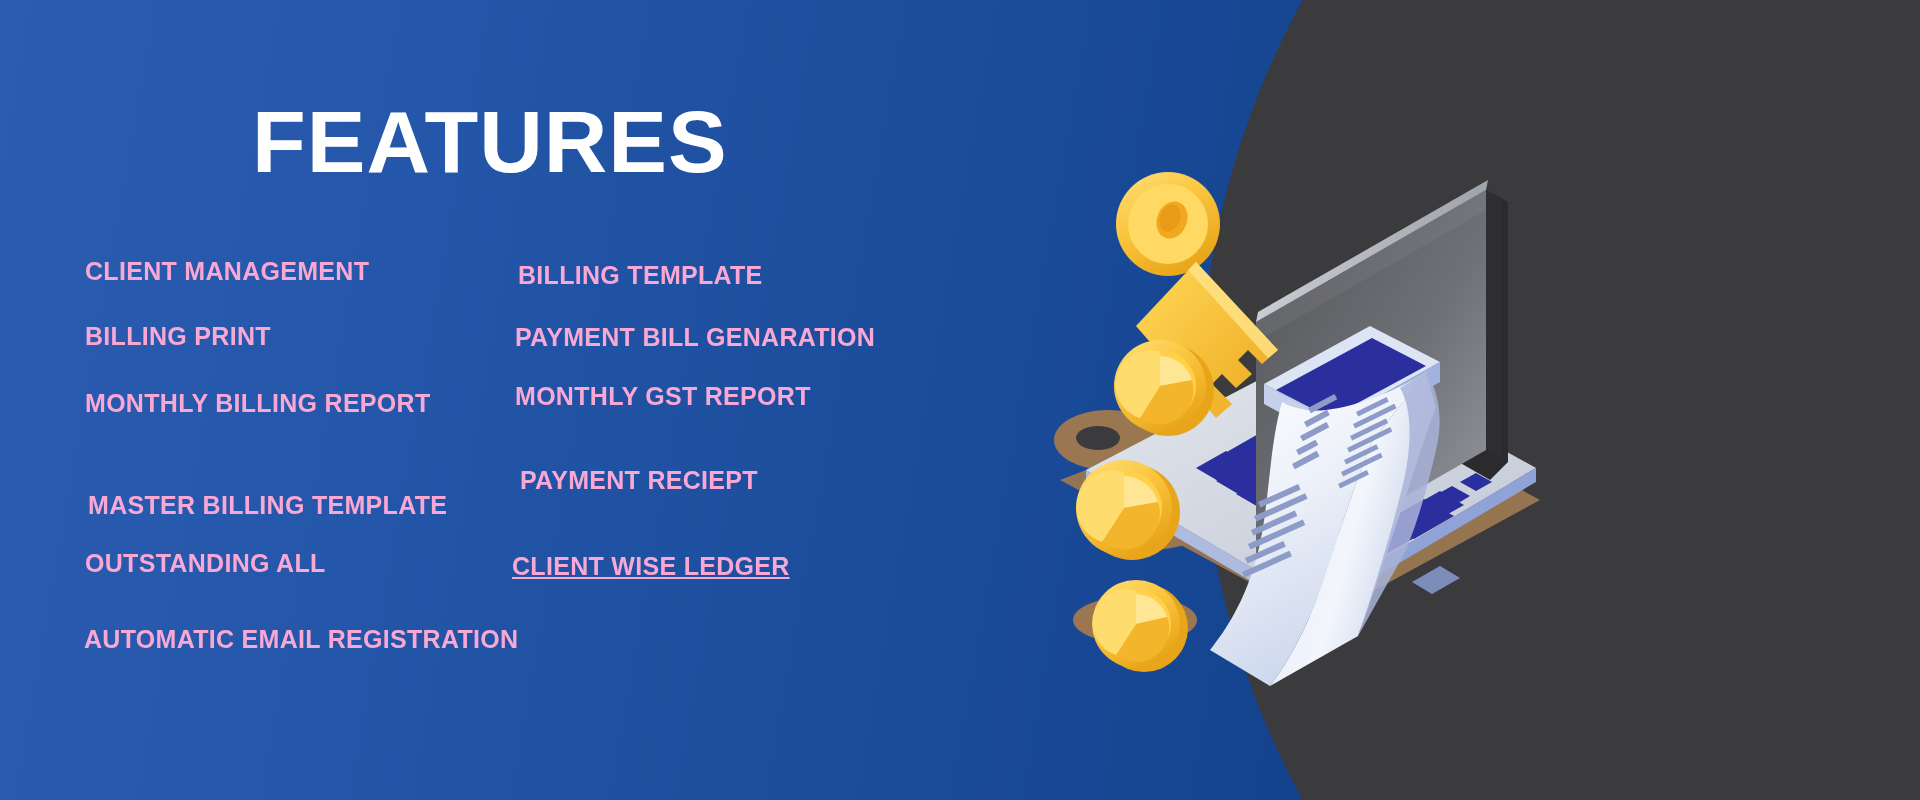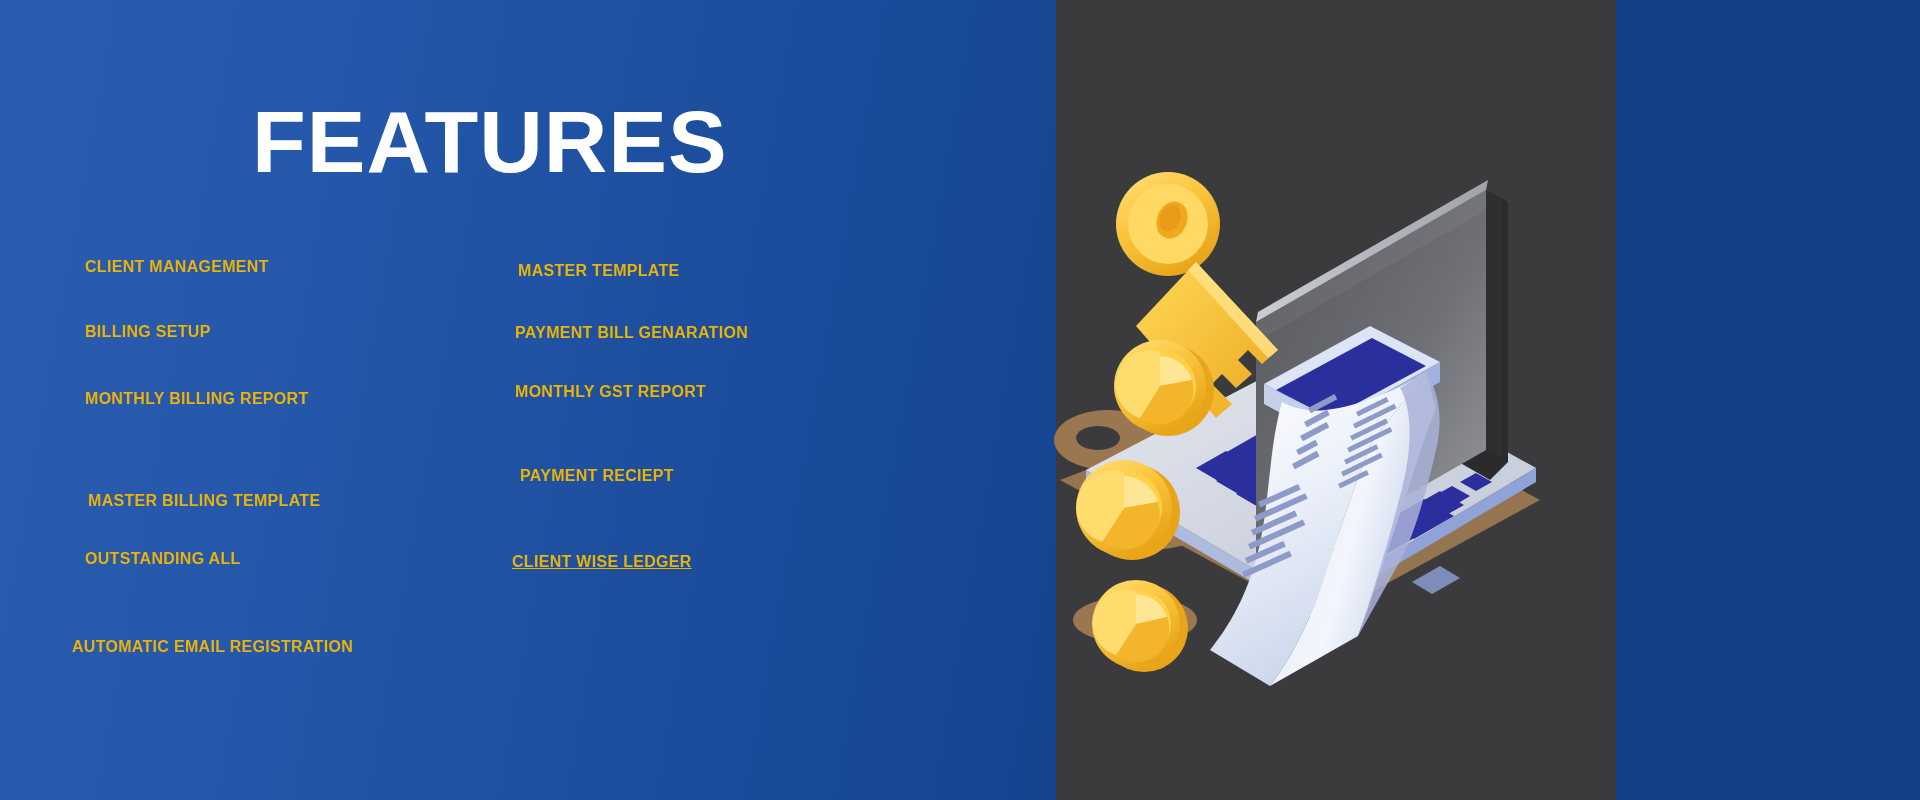--- a/index.html
+++ b/index.html
@@ -2,21 +2,21 @@
 <html><head>
 <meta charset="utf-8">
 <style>
   * { margin:0; padding:0; box-sizing:border-box; }
   html,body { width:1920px; height:800px; overflow:hidden; }
   body {
     font-family:"Liberation Sans", sans-serif;
     background:#123f85;
     position:relative;
   }
-  #stage { position:absolute; inset:0; width:1616px; height:800px; overflow:hidden; }
+  #stage { position:absolute; inset:0; width:1920px; height:800px; overflow:hidden; }
 
   
   .bg-blue {
     position:absolute; inset:0;
     background:linear-gradient(100deg,#2b5cb0 0%,#2456a9 22%,#1a4b99 52%,#123f88 78%,#0e3a80 100%);
   }
   .bg-dark-right {
     position:absolute; top:0; right:0; height:800px; width:560px;
     background:#3b3b3d;
   }
@@ -37,23 +37,23 @@
     font-size:88px;
     font-weight:bold;
     letter-spacing:1px;
     color:#ffffff;
     line-height:1;
     white-space:nowrap;
   }
 
   .feature-item {
     position:absolute;
-    color:#eab308;
+    color:#f9a8d4;
     font-weight:bold;
-    font-size:16px;
+    font-size:25px;
     letter-spacing:.3px;
     white-space:nowrap;
     line-height:1.1;
   }
 
   
   .illo { position:absolute; left:1020px; top:150px; width:560px; height:540px; }
   .illo svg { display:block; width:560px; height:540px; overflow:visible; }
 </style>
 </head>
@@ -63,27 +63,27 @@
 
   <div class="bg-blue"></div>
   <div class="bg-dark-right"></div>
   <div class="bg-dark-circle"></div>
 
   <div class="content">
 
     <h1 class="page-title">FEATURES</h1>
 
     <div class="feature-item" style="left:85px;  top:258px;">CLIENT MANAGEMENT</div>
-    <div class="feature-item" style="left:85px;  top:323px;">BILLING SETUP</div>
+    <div class="feature-item" style="left:85px;  top:323px;">BILLING PRINT</div>
     <div class="feature-item" style="left:85px;  top:390px;">MONTHLY BILLING REPORT</div>
     <div class="feature-item" style="left:88px;  top:468px;margin-top:24px;">MASTER BILLING TEMPLATE</div>
     <div class="feature-item" style="left:85px;  top:550px;">OUTSTANDING ALL</div>
-    <div class="feature-item" style="left:72px;  top:626px;margin-top:12px;">AUTOMATIC EMAIL REGISTRATION</div>
-
-    <div class="feature-item" style="left:518px; top:262px;">MASTER TEMPLATE</div>
+    <div class="feature-item" style="left:84px;  top:626px;">AUTOMATIC EMAIL REGISTRATION</div>
+
+    <div class="feature-item" style="left:518px; top:262px;">BILLING TEMPLATE</div>
     <div class="feature-item" style="left:515px; top:324px;">PAYMENT BILL GENARATION</div>
     <div class="feature-item" style="left:515px; top:383px;">MONTHLY GST REPORT</div>
     <div class="feature-item" style="left:520px; top:467px;text-align:center;">PAYMENT RECIEPT</div>
     <div class="feature-item" style="left:512px; top:553px;text-decoration:underline;">CLIENT WISE LEDGER</div>
 
   </div>
 
   <div class="illo">
     <svg viewBox="0 0 560 540" xmlns="http://www.w3.org/2000/svg">
       <defs>

